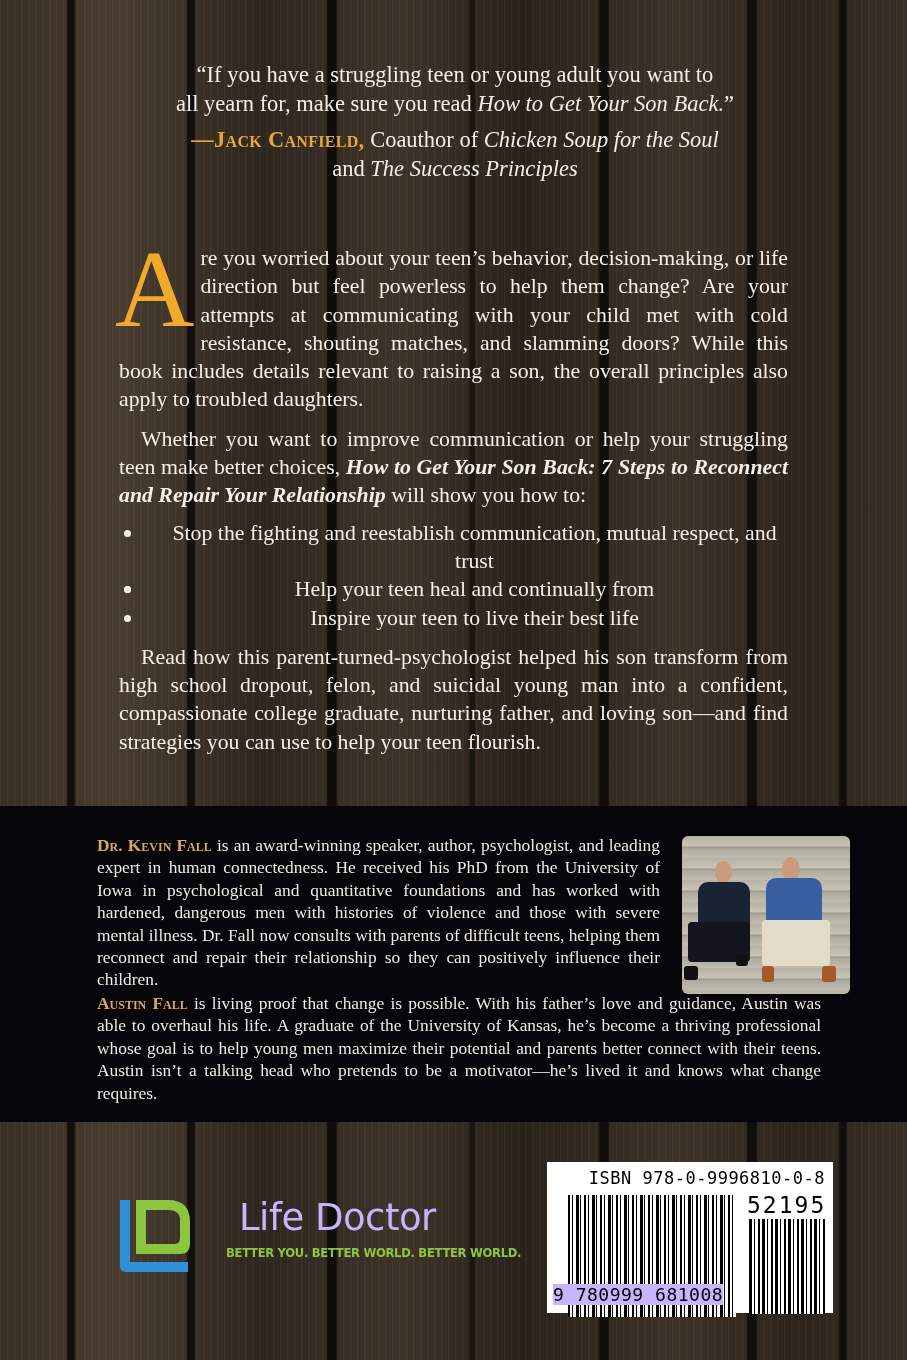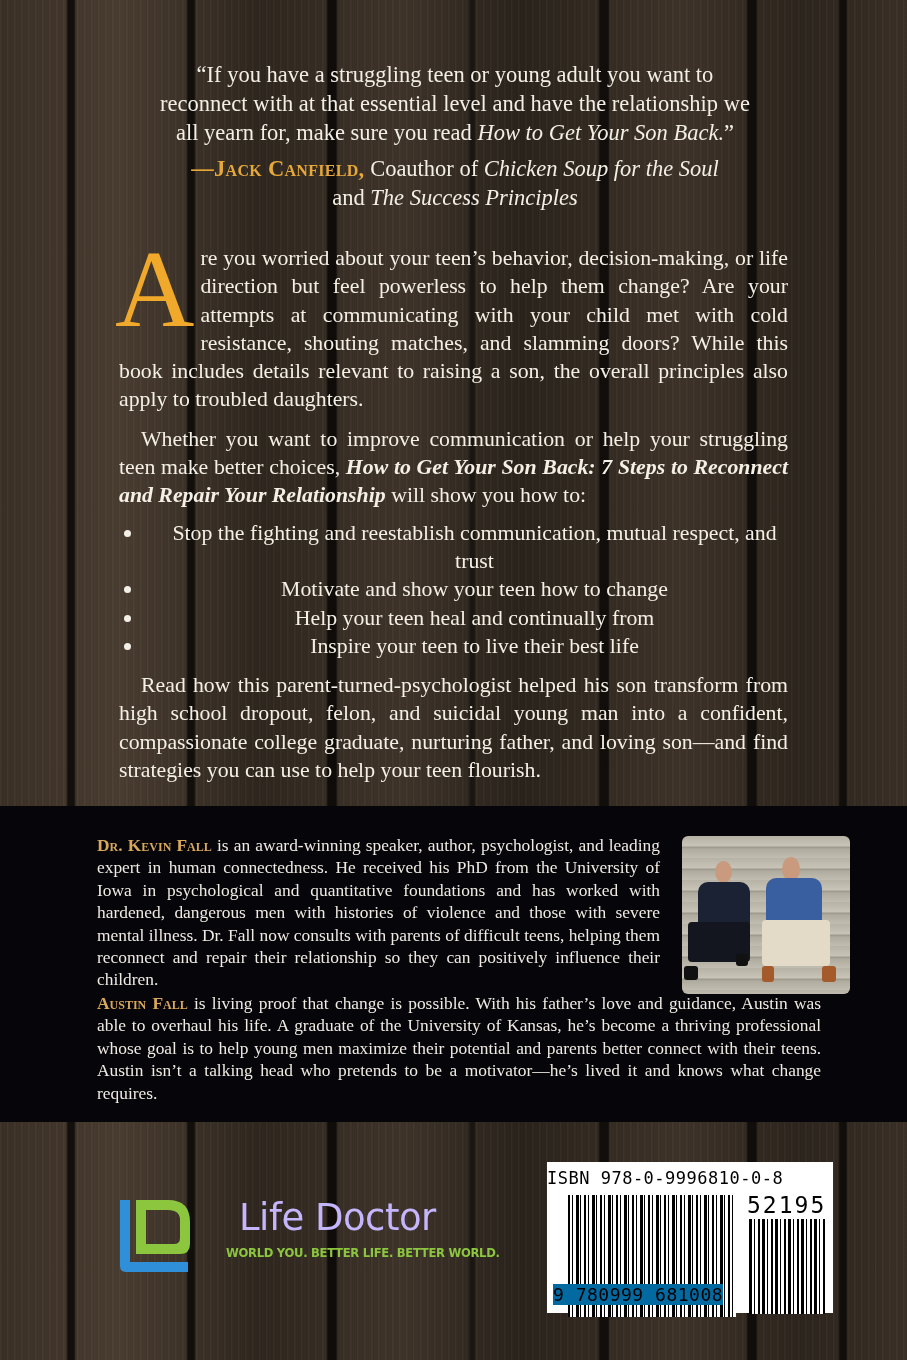--- a/index.html
+++ b/index.html
@@ -108,32 +108,33 @@
       font-family: "DejaVu Sans", sans-serif; font-weight: bold;
       font-size: 11.6px; color: #8cc63f; letter-spacing: -0.3px; white-space: nowrap;
     }
 
     
     .barcode-box {
       position: absolute; left: 547px; top: 1162px; width: 286px; height: 151px;
       background: #ffffff; color: #000;
     }
     .isbn-text {
-      position: absolute; left: 0; top: 6px; width: 270px;
+      position: absolute; left: 8px; top: 6px; width: 270px;
       font-family: "DejaVu Sans Mono", monospace; font-size: 17px; letter-spacing: 0.5px;
       white-space: nowrap;
+      text-align: right;
     }
     .price-text {
       position: absolute; left: 200px; top: 30px;
       font-family: "DejaVu Sans Mono", monospace; font-size: 23px; letter-spacing: 2px;
     }
     .ean-text {
       position: absolute; left: 6px; top: 122px;
       font-family: "DejaVu Sans Mono", monospace; font-size: 18px; letter-spacing: 0.5px;
-      white-space: nowrap; background: #0369a1;
+      white-space: nowrap; background: #c4b5fd;
     }
     .bars-main {
       position: absolute; left: 21px; top: 33px; width: 168px; height: 125px;
       background: repeating-linear-gradient(90deg,
         #000 0px, #000 2px, #fff 2px, #fff 4px, #000 4px, #000 5px, #fff 5px, #fff 8px,
         #000 8px, #000 11px, #fff 11px, #fff 12px, #000 12px, #000 13px, #fff 13px, #fff 16px);
       max-height: 122px;
     }
     .bars-addon {
       position: absolute; left: 202px; top: 57px; width: 76px; height: 95px;
@@ -142,40 +143,39 @@
         #000 9px, #000 11px, #fff 11px, #fff 13px);
     }
   </style>
 </head>
 <body>
 
 <div class="page">
 
   <div class="endorsement">
     <div>“If you have a struggling teen or young adult you want to</div>
-    <div>reconnect with at that essential level and have the relationship we</div>
     <div>
       <span>all yearn for, make sure you read </span><span class="ital">How to Get Your Son Back.</span><span>”</span>
     </div>
     <div class="attrib">
       <span class="gold-caps">—</span><span class="gold-caps">Jack Canfield,</span><span> Coauthor of </span><span class="ital">Chicken Soup for the Soul</span>
     </div>
     <div>
       <span>and </span><span class="ital">The Success Principles</span>
     </div>
   </div>
 
   <div class="description">
     <p><span class="dropcap">A</span><span>re you worried about your teen’s behavior, decision-making, or life direction but feel powerless to help them change? Are your attempts at communicating with your child met with cold resistance, shouting matches, and slamming doors? While this book includes details relevant to raising a son, the overall principles also apply to troubled daughters.</span></p>
 
     <p class="indent"><span>Whether you want to improve communication or help your struggling teen make better choices, </span><span class="bold-ital">How to Get Your Son Back: 7 Steps to Reconnect and Repair Your Relationship</span><span> will show you how to:</span></p>
 
     <ul class="bullets">
       <li><span class="dot"></span><span>Stop the fighting and reestablish communication, mutual respect, and trust</span></li>
-      <li><span class="dot"></span><span>Motivate and show your teen how to change</span></li>
+      <li><span class="dot"></span></li>
       <li><span class="dot"></span><span>Help your teen heal and continually from</span></li>
       <li><span class="dot"></span><span>Inspire your teen to live their best life</span></li>
     </ul>
 
     <p class="indent">Read how this parent-turned-psychologist helped his son transform from high school dropout, felon, and suicidal young man into a confident, compassionate college graduate, nurturing father, and loving son—and find strategies you can use to help your teen flourish.</p>
   </div>
 
   <div class="author-band">
     <div class="author-bio">
       <span class="author-name">Dr. Kevin Fall</span><span> is an award-winning speaker, author, psychologist, and leading expert in human connectedness. He received his PhD from the University of Iowa in psychological and quantitative foundations and has worked with hardened, dangerous men with histories of violence and those with severe mental illness. Dr. Fall now consults with parents of difficult teens, helping them reconnect and repair their relationship so they can posi­tively influence their children.</span>
@@ -204,21 +204,21 @@
       <span class="author-name">Austin Fall</span><span> is living proof that change is possible. With his father’s love and guidance, Austin was able to overhaul his life. A graduate of the University of Kansas, he’s become a thriving professional whose goal is to help young men maximize their potential and parents better connect with their teens. Austin isn’t a talking head who pretends to be a motivator—he’s lived it and knows what change requires.</span>
     </div>
   </div>
 
   <div class="logo">
     <svg class="logo-mark" viewBox="0 0 78 78">
       <path d="M4 4 L4 70 Q4 76 10 76 L72 76 L72 66 L14 66 L14 4 Z" fill="#2f8fd8"></path>
       <path d="M20 4 L52 4 Q74 4 74 26 L74 48 Q74 58 64 58 L20 58 Z M30 14 L30 48 L58 48 Q64 48 64 42 L64 24 Q64 14 52 14 Z" fill="#8cc63f" fill-rule="evenodd"></path>
     </svg>
     <div class="logo-name">Life Doctor</div>
-    <div class="logo-tag">WORLD YOU. BETTER LIFE. BETTER WORLD.</div>
+    <div class="logo-tag">BETTER YOU. BETTER WORLD. BETTER WORLD.</div>
   </div>
 
   <div class="barcode-box">
     <div class="isbn-text">ISBN 978-0-9996810-0-8</div>
     <div class="price-text">52195</div>
     <div class="bars-main"></div>
     <div class="bars-addon"></div>
     <div class="ean-text">
       <span>9</span>
       <span>780999</span>

